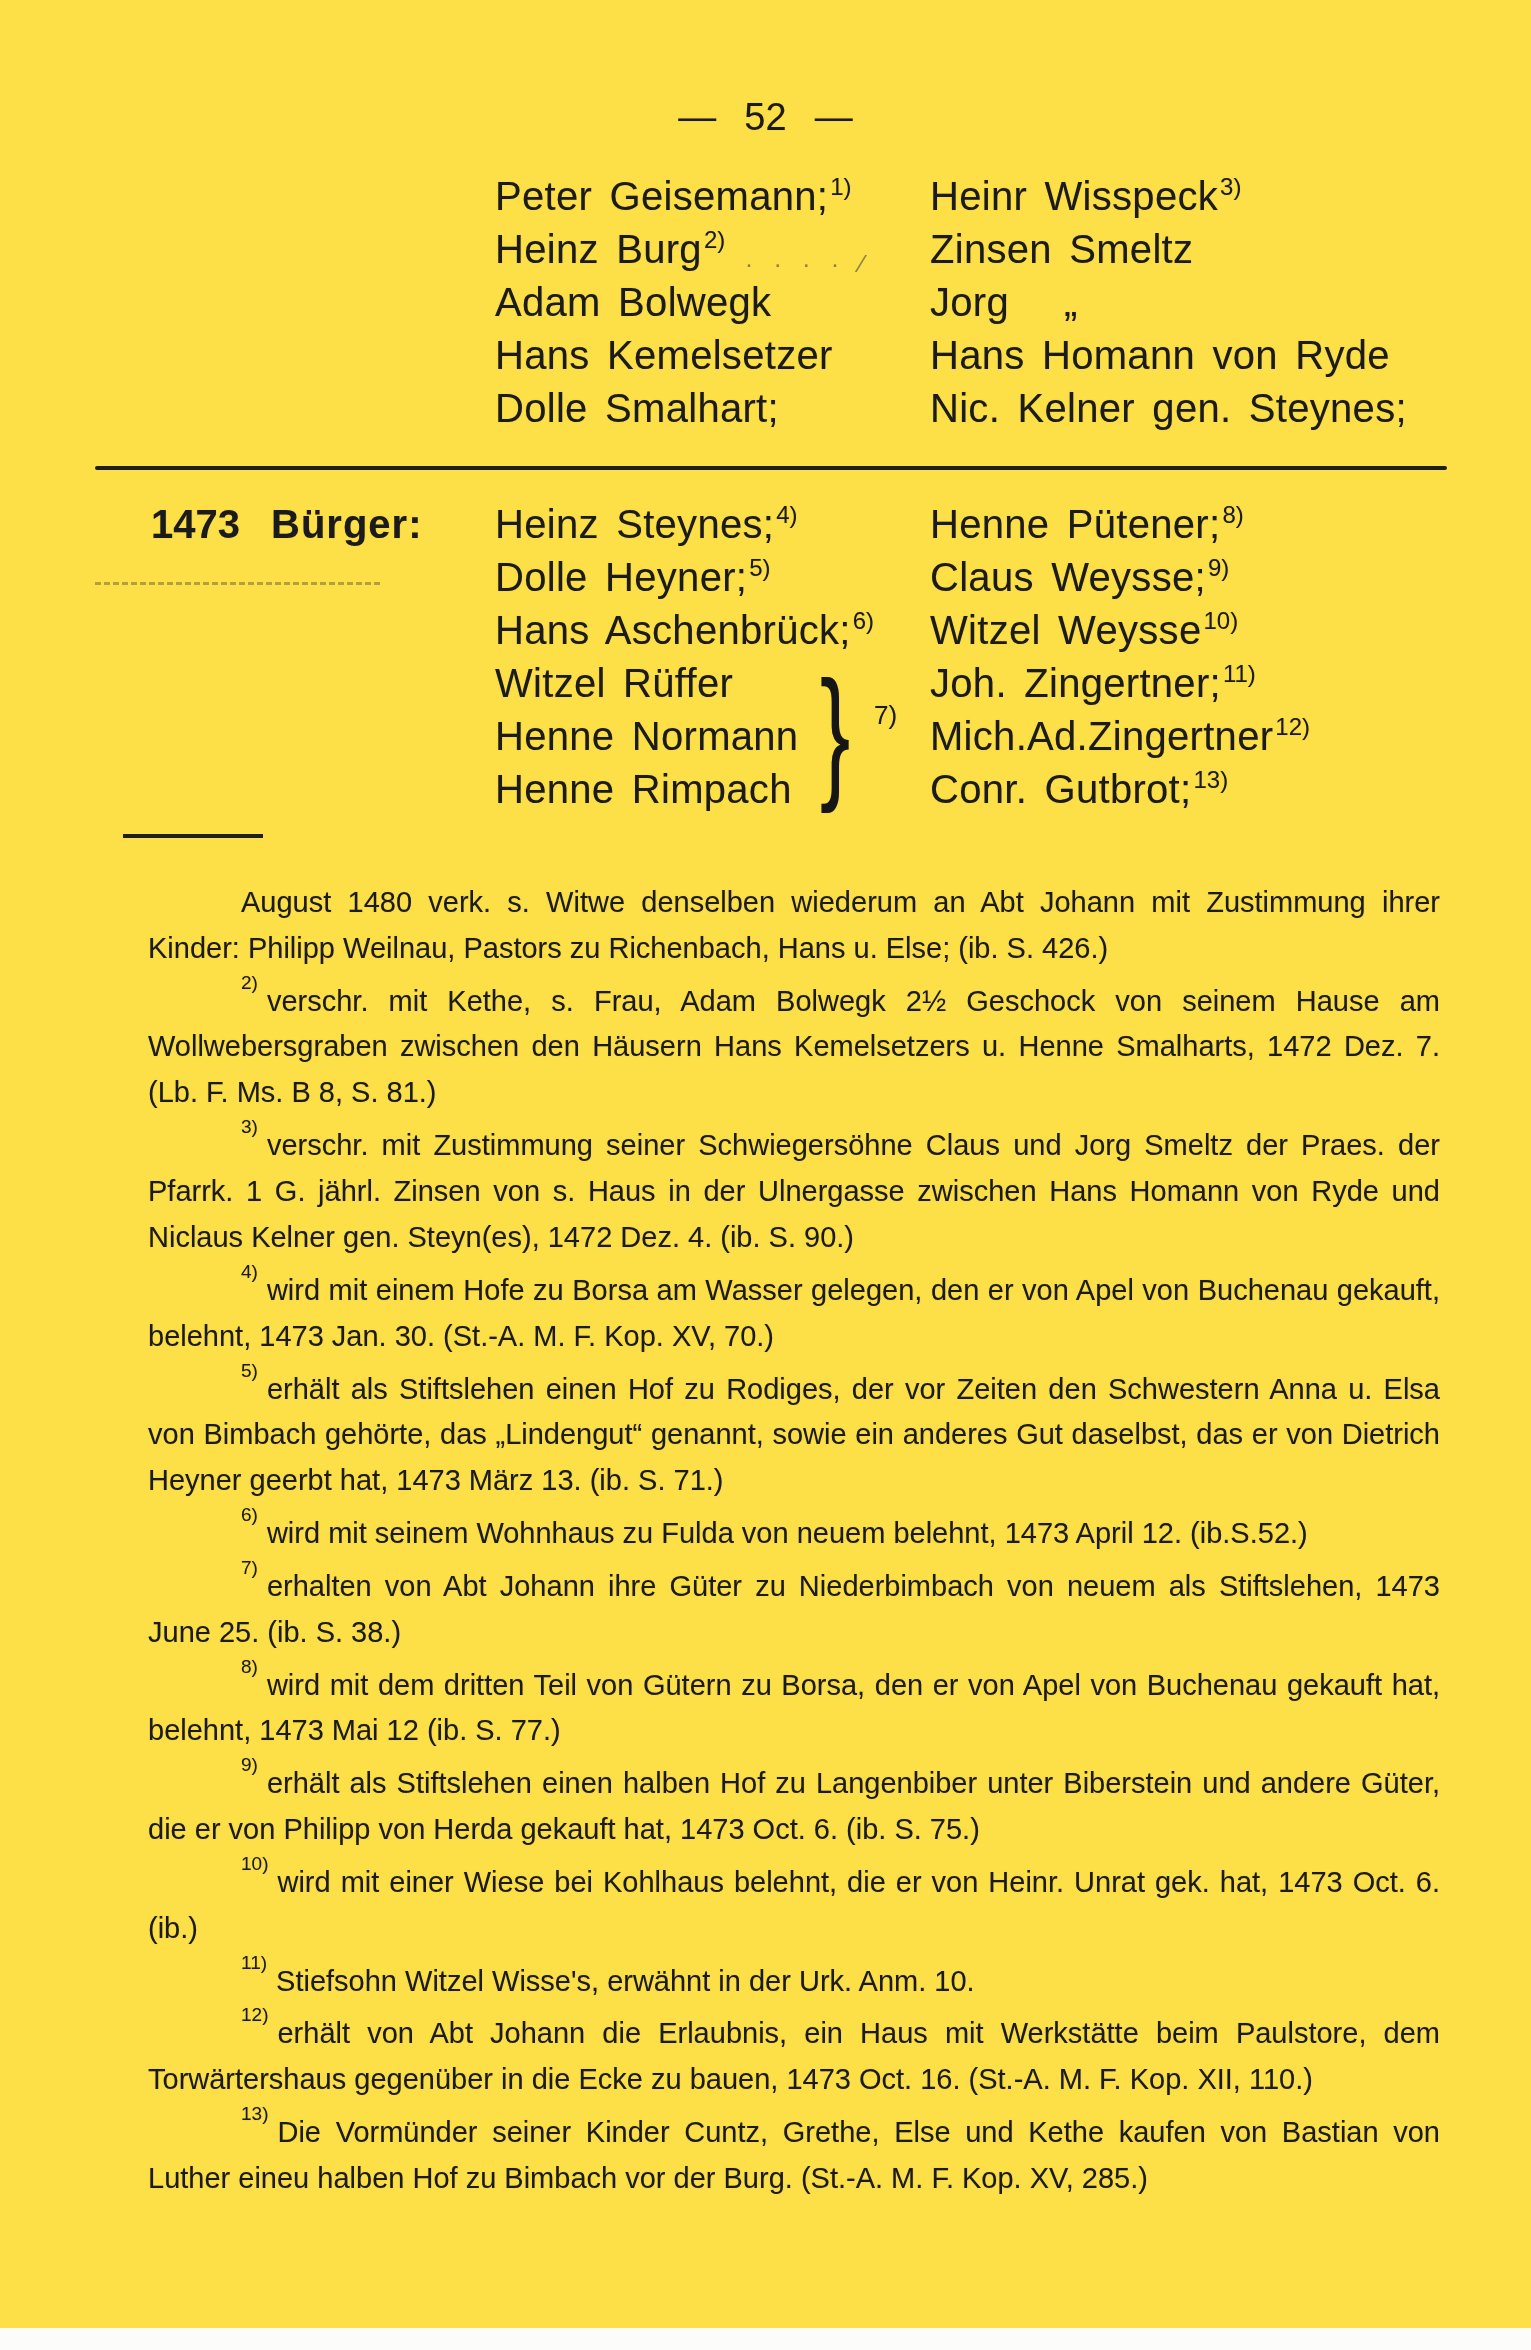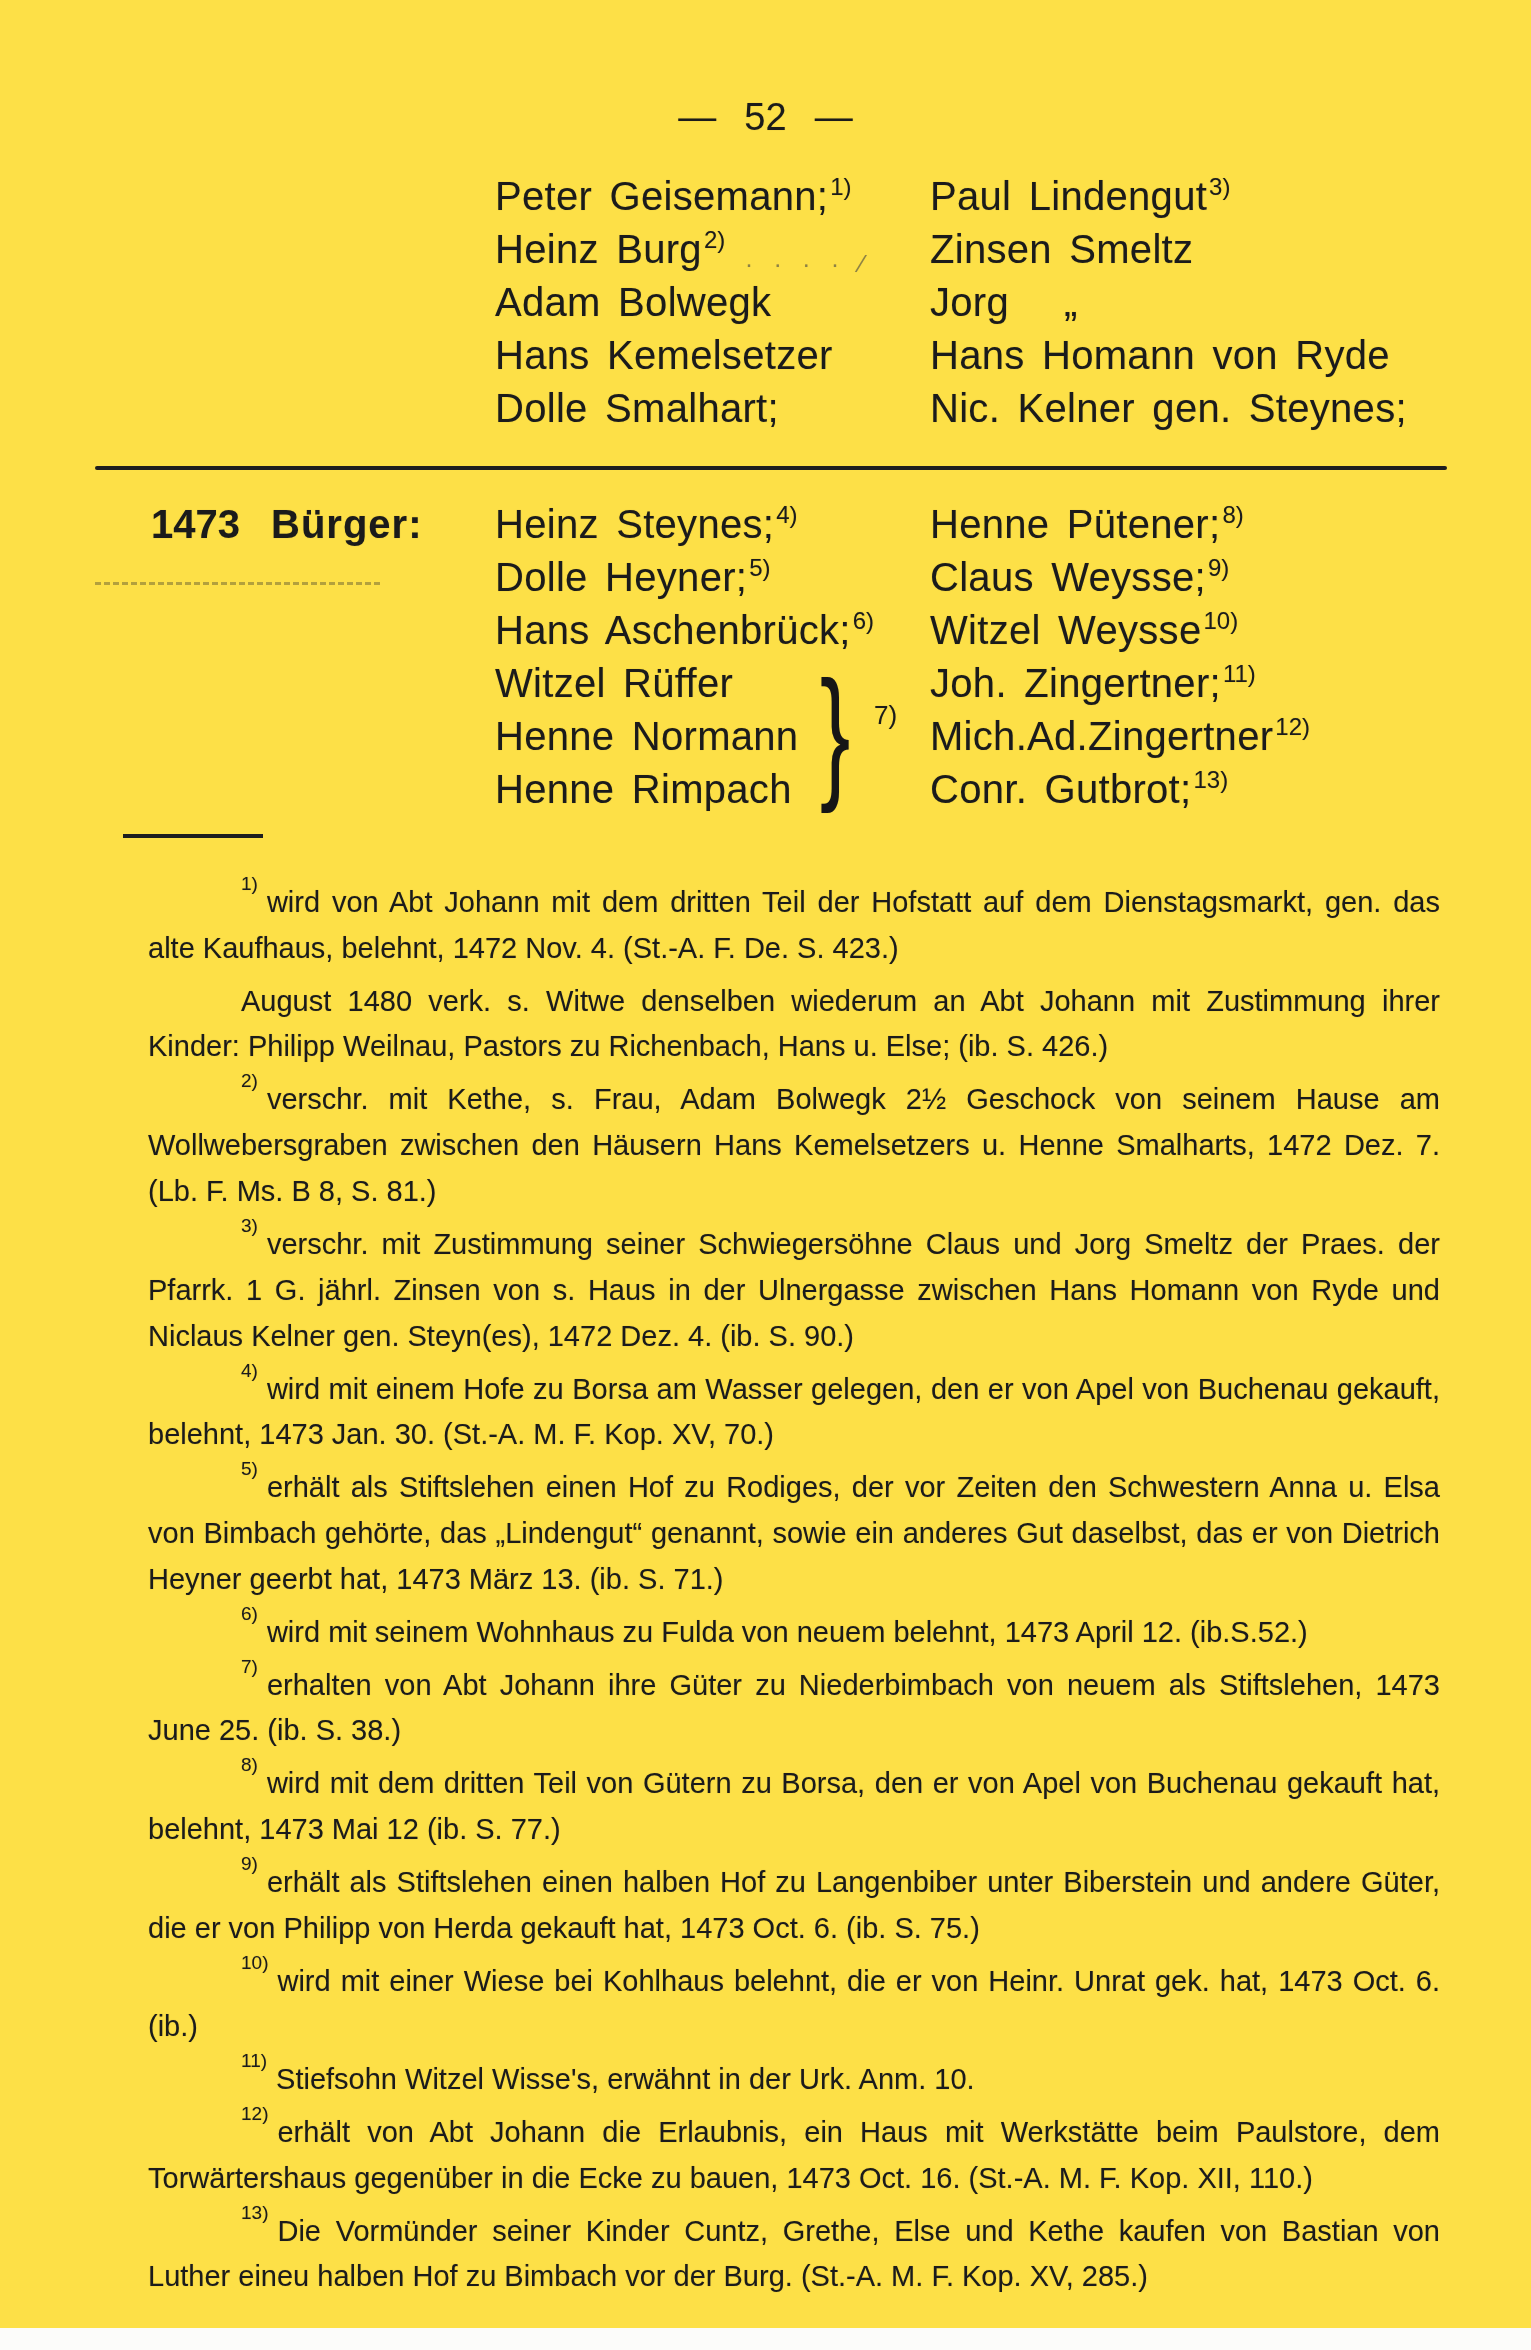--- a/index.html
+++ b/index.html
@@ -56,21 +56,21 @@
   <div class="pagenum"><span>—</span><span class="pn">52</span><span>—</span></div>
 
   <div class="namecol" id="sec1-left">
     <div class="nrow"><span>Peter Geisemann;</span><sup class="nm">1)</sup></div>
     <div class="nrow"><span>Heinz Burg</span><sup class="nm">2)</sup></div>
     <div class="nrow"><span>Adam Bolwegk</span><sup class="nm"></sup></div>
     <div class="nrow"><span>Hans Kemelsetzer</span><sup class="nm"></sup></div>
     <div class="nrow"><span>Dolle Smalhart;</span><sup class="nm"></sup></div>
   </div>
   <div class="namecol" id="sec1-right">
-    <div class="nrow"><span>Paul Lindengut</span><sup class="nm">3)</sup></div>
+    <div class="nrow"><span>Heinr Wisspeck</span><sup class="nm">3)</sup></div>
     <div class="nrow"><span>Zinsen Smeltz</span><sup class="nm"></sup></div>
     <div class="nrow"><span>Jorg</span><span class="ditto">„</span></div>
     <div class="nrow"><span>Hans Homann von Ryde</span><sup class="nm"></sup></div>
     <div class="nrow"><span>Nic. Kelner gen. Steynes;</span><sup class="nm"></sup></div>
   </div>
   <div class="artifact-dots">· · · ·  ⁄</div>
 
   <div class="rule-main"></div>
 
   <div class="sec2label">
@@ -94,21 +94,20 @@
     <div class="nrow"><span>Claus Weysse;</span><sup class="nm">9)</sup></div>
     <div class="nrow"><span>Witzel Weysse</span><sup class="nm">10)</sup></div>
     <div class="nrow"><span>Joh. Zingertner;</span><sup class="nm">11)</sup></div>
     <div class="nrow"><span>Mich.Ad.Zingertner</span><sup class="nm">12)</sup></div>
     <div class="nrow"><span>Conr. Gutbrot;</span><sup class="nm">13)</sup></div>
   </div>
 
   <div class="rule-fn"></div>
 
   <div class="footnotes">
-    <p class="fn"><sup class="fnm">1)</sup><span>wird von Abt Johann mit dem dritten Teil der Hofstatt auf dem Dienstagsmarkt, gen. das alte Kaufhaus, belehnt, 1472 Nov. 4. (St.-A. F. De. S. 423.)</span></p>
     <p class="fn"><sup class="fnm"></sup><span>August 1480 verk. s. Witwe denselben wiederum an Abt Johann mit Zustimmung ihrer Kinder: Philipp Weilnau, Pastors zu Richenbach, Hans u. Else; (ib. S. 426.)</span></p>
     <p class="fn"><sup class="fnm">2)</sup><span>verschr. mit Kethe, s. Frau, Adam Bolwegk 2½ Geschock von seinem Hause am Wollwebersgraben zwischen den Häusern Hans Kemelsetzers u. Henne Smalharts, 1472 Dez. 7. (Lb. F. Ms. B 8, S. 81.)</span></p>
     <p class="fn"><sup class="fnm">3)</sup><span>verschr. mit Zustimmung seiner Schwiegersöhne Claus und Jorg Smeltz der Praes. der Pfarrk. 1 G. jährl. Zinsen von s. Haus in der Ulnergasse zwischen Hans Homann von Ryde und Niclaus Kelner gen. Steyn(es), 1472 Dez. 4. (ib. S. 90.)</span></p>
     <p class="fn"><sup class="fnm">4)</sup><span>wird mit einem Hofe zu Borsa am Wasser gelegen, den er von Apel von Buchenau gekauft, belehnt, 1473 Jan. 30. (St.-A. M. F. Kop. XV, 70.)</span></p>
     <p class="fn"><sup class="fnm">5)</sup><span>erhält als Stiftslehen einen Hof zu Rodiges, der vor Zeiten den Schwestern Anna u. Elsa von Bimbach gehörte, das „Lindengut“ genannt, sowie ein anderes Gut daselbst, das er von Dietrich Heyner geerbt hat, 1473 März 13. (ib. S. 71.)</span></p>
     <p class="fn"><sup class="fnm">6)</sup><span>wird mit seinem Wohnhaus zu Fulda von neuem belehnt, 1473 April 12. (ib.S.52.)</span></p>
     <p class="fn"><sup class="fnm">7)</sup><span>erhalten von Abt Johann ihre Güter zu Niederbimbach von neuem als Stiftslehen, 1473 June 25. (ib. S. 38.)</span></p>
     <p class="fn"><sup class="fnm">8)</sup><span>wird mit dem dritten Teil von Gütern zu Borsa, den er von Apel von Buchenau gekauft hat, belehnt, 1473 Mai 12 (ib. S. 77.)</span></p>
     <p class="fn"><sup class="fnm">9)</sup><span>erhält als Stiftslehen einen halben Hof zu Langenbiber unter Biberstein und andere Güter, die er von Philipp von Herda gekauft hat, 1473 Oct. 6. (ib. S. 75.)</span></p>
     <p class="fn"><sup class="fnm">10)</sup><span>wird mit einer Wiese bei Kohlhaus belehnt, die er von Heinr. Unrat gek. hat, 1473 Oct. 6. (ib.)</span></p>

